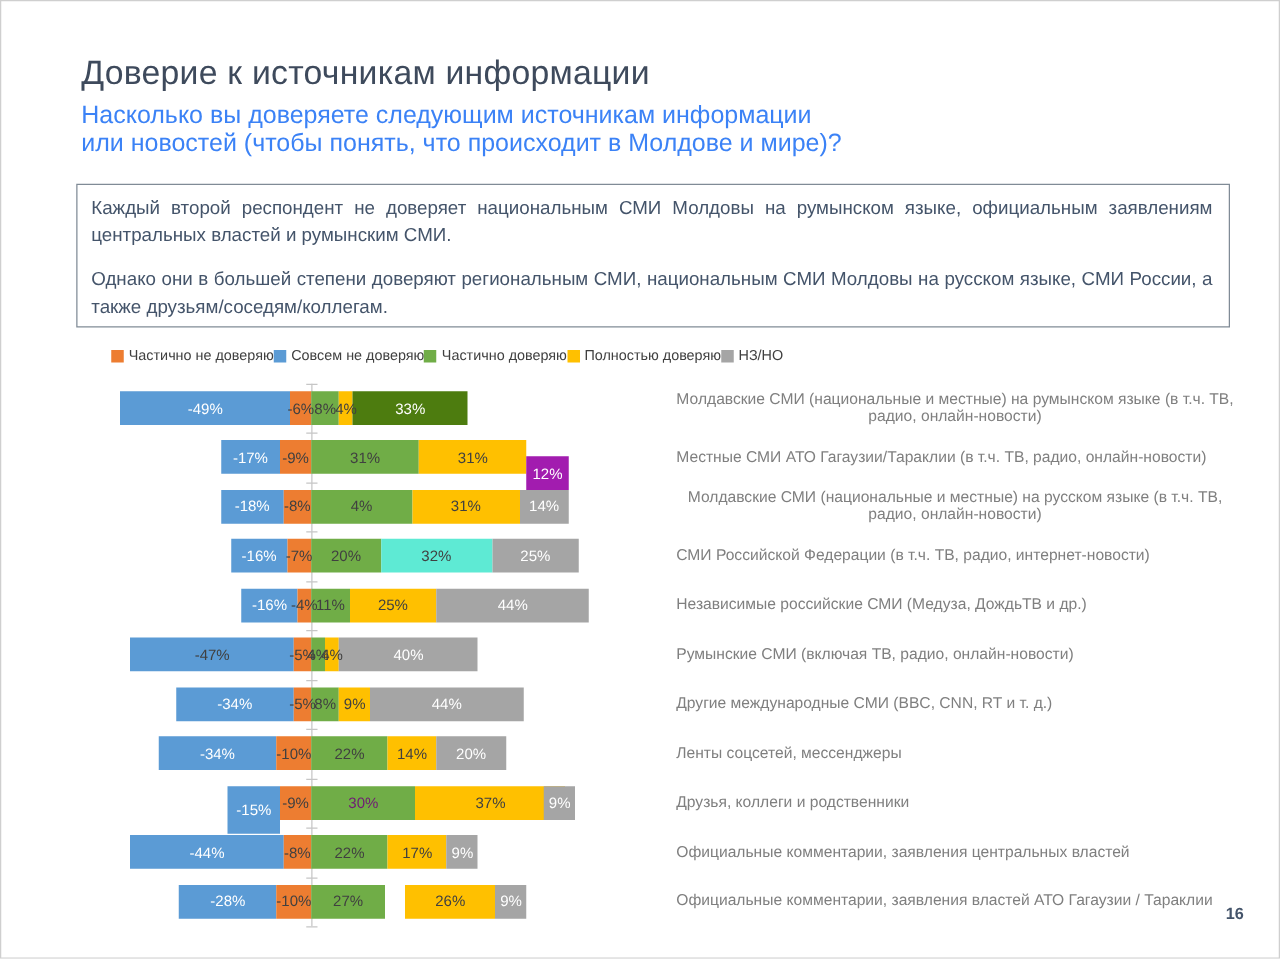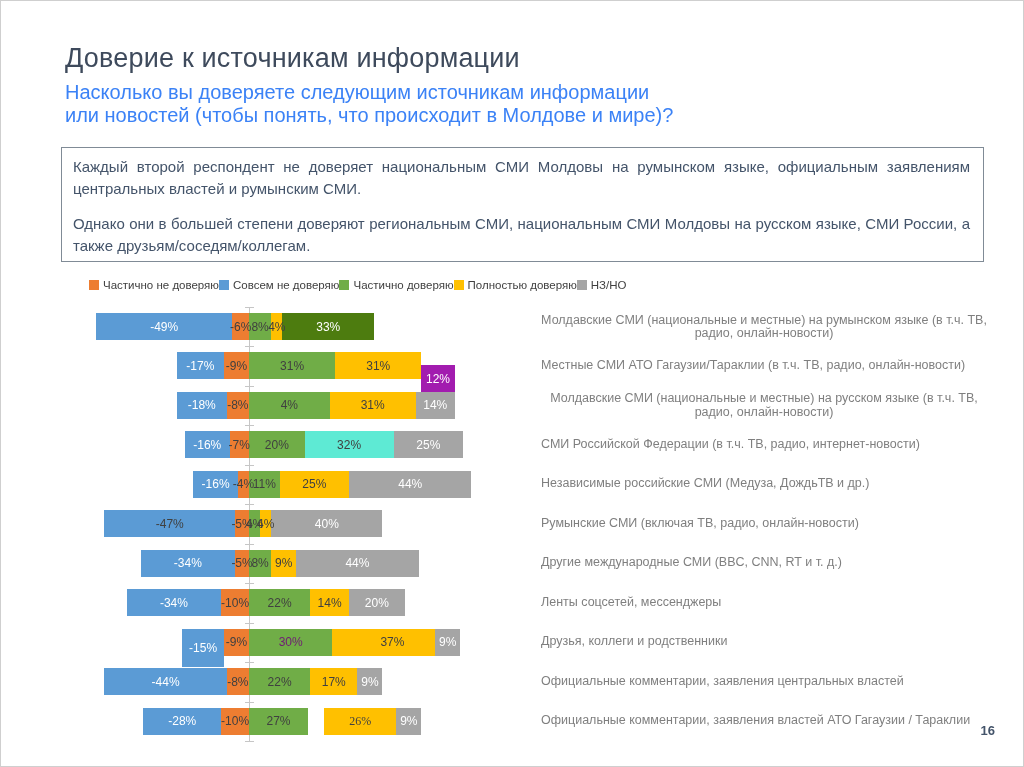--- a/index.html
+++ b/index.html
@@ -238,21 +238,21 @@
         </div>
         <div class="seg" style="left: 142.36px; top: 402.5px; width: 77.84px; height: 27px; background: rgb(91, 155, 213);">
           <span class="seg-label" style="color: rgb(255, 255, 255);">-28%</span>
         </div>
         <div class="seg" style="left: 220.2px; top: 402.5px; width: 27.8px; height: 27px; background: rgb(237, 125, 49);">
           <span class="seg-label" style="color: rgb(64, 64, 64);">-10%</span>
         </div>
         <div class="seg" style="left: 248px; top: 402.5px; width: 59px; height: 27px; background: rgb(112, 173, 71);">
           <span class="seg-label" style="color: rgb(64, 64, 64);">27%</span>
         </div>
-        <div class="seg" style="left: 323.06px; top: 402.5px; width: 72.28px; height: 27px; background: rgb(255, 192, 0); font-family: Liberation Serif, serif;">
+        <div class="seg" style="left: 323.06px; top: 402.5px; width: 72.28px; height: 27px; background: rgb(255, 192, 0);">
           <span class="seg-label" style="color: rgb(64, 64, 64);">26%</span>
         </div>
         <div class="seg" style="left: 395.34px; top: 402.5px; width: 25.02px; height: 27px; background: rgb(165, 165, 165);">
           <span class="seg-label" style="color: rgb(255, 255, 255);">9%</span>
         </div>
       </div>
     <div class="cat-labels" id="chart-labels">
         <div class="cat-label centered" style="top: 21.5px;">Молдавские СМИ (национальные и местные) на румынском языке (в т.ч. ТВ, радио, онлайн-новости)</div>
         <div class="cat-label" style="top: 60.95px;">Местные СМИ АТО Гагаузии/Тараклии (в т.ч. ТВ, радио, онлайн-новости)</div>
         <div class="cat-label" style="top: 139.85px;">СМИ Российской Федерации (в т.ч. ТВ, радио, интернет-новости)</div>

